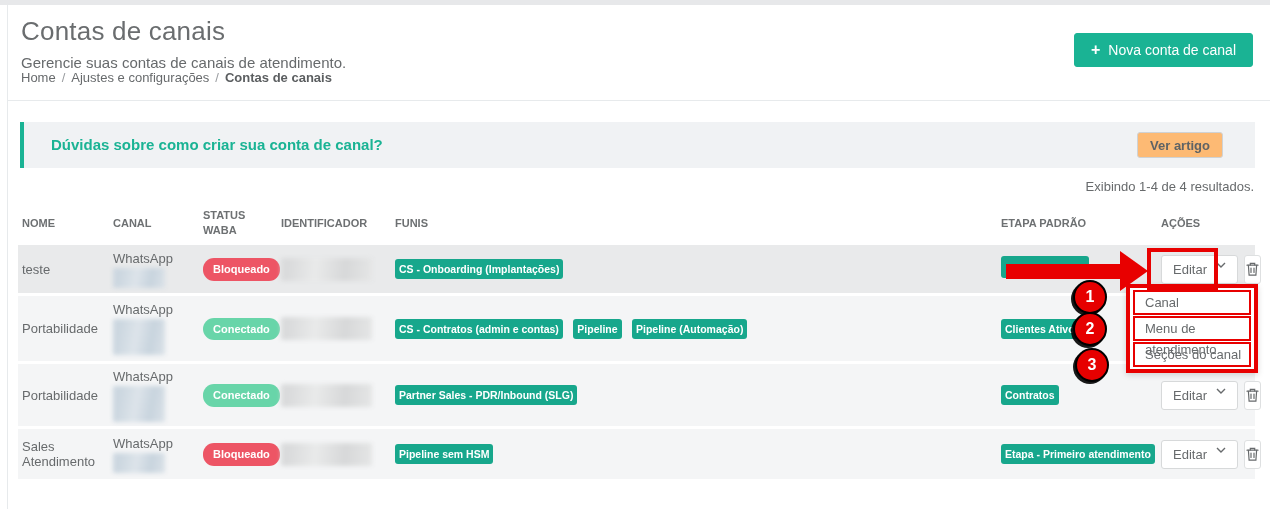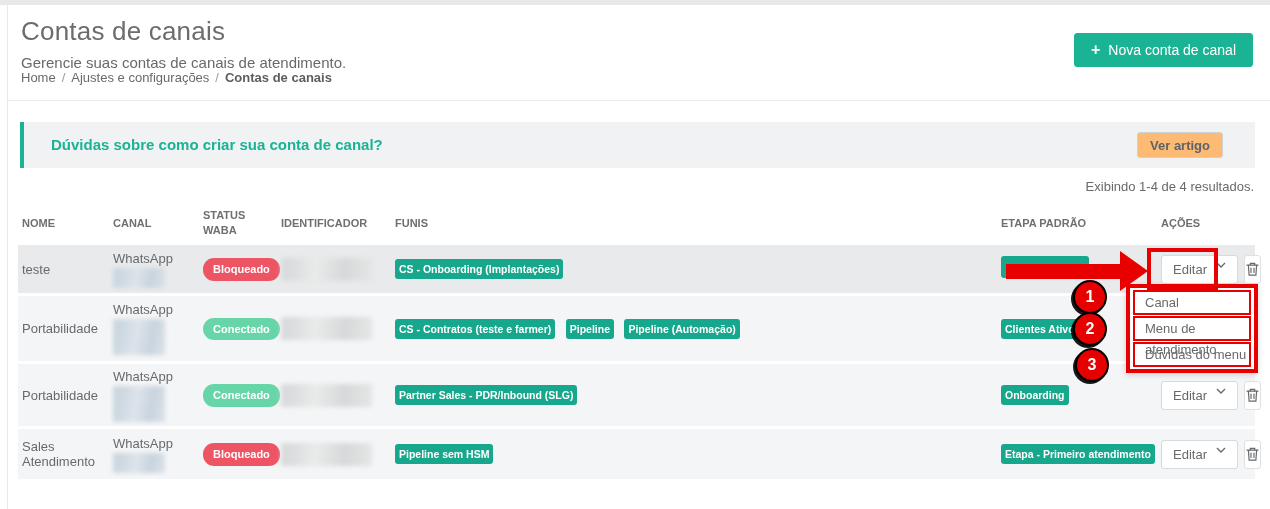--- a/index.html
+++ b/index.html
@@ -151,21 +151,21 @@
         <span class="cell">WhatsApp</span>
         <div class="blur-phone bp36"></div>
       </div>
       <div class="c-status">
         <span class="pill pill-success">Conectado</span>
       </div>
       <div class="c-ident">
         <div class="blur-ident"></div>
       </div>
       <div class="c-funis">
-        <span class="fbadge">CS - Contratos (teste e farmer)</span>
+        <span class="fbadge">CS - Contratos (admin e contas)</span>
         <span class="fbadge">Pipeline</span>
         <span class="fbadge">Pipeline (Automação)</span>
       </div>
       <div class="c-etapa">
         <span class="fbadge">Clientes Ativos</span>
       </div>
       <div class="c-acoes cell-acoes"></div>
     </div>
 
     <div class="row h62">
@@ -177,21 +177,21 @@
       <div class="c-status">
         <span class="pill pill-success">Conectado</span>
       </div>
       <div class="c-ident">
         <div class="blur-ident"></div>
       </div>
       <div class="c-funis">
         <span class="fbadge">Partner Sales - PDR/Inbound (SLG)</span>
       </div>
       <div class="c-etapa">
-        <span class="fbadge">Onboarding</span>
+        <span class="fbadge">Contratos</span>
       </div>
       <div class="c-acoes cell-acoes">
         <button class="btn-edit">
           <span>Editar</span>
           <svg width="10" height="6" viewBox="0 0 10 6">
               <polyline points="1,1 5,5 9,1" fill="none" stroke="#676a6c" stroke-width="1.4"></polyline>
             </svg>
         </button>
         <button class="btn-trash">
           <svg width="15" height="16" viewBox="0 0 15 16">
@@ -241,21 +241,21 @@
             </g>
           </svg>
         </button>
       </div>
     </div>
   </div>
 
   <div class="dropdown">
     <div class="dd-item">Canal</div>
     <div class="dd-item">Menu de atendimento</div>
-    <div class="dd-item">Dúvidas do menu</div>
+    <div class="dd-item">Seções do canal</div>
   </div>
 
   <div class="ann arrow-shaft"></div>
   <div class="ann arrow-head"></div>
   <div class="ann editar-box"></div>
   <div class="num-circle nc-1">1</div>
   <div class="num-circle nc-2">2</div>
   <div class="num-circle nc-3">3</div>
 </div>
 

